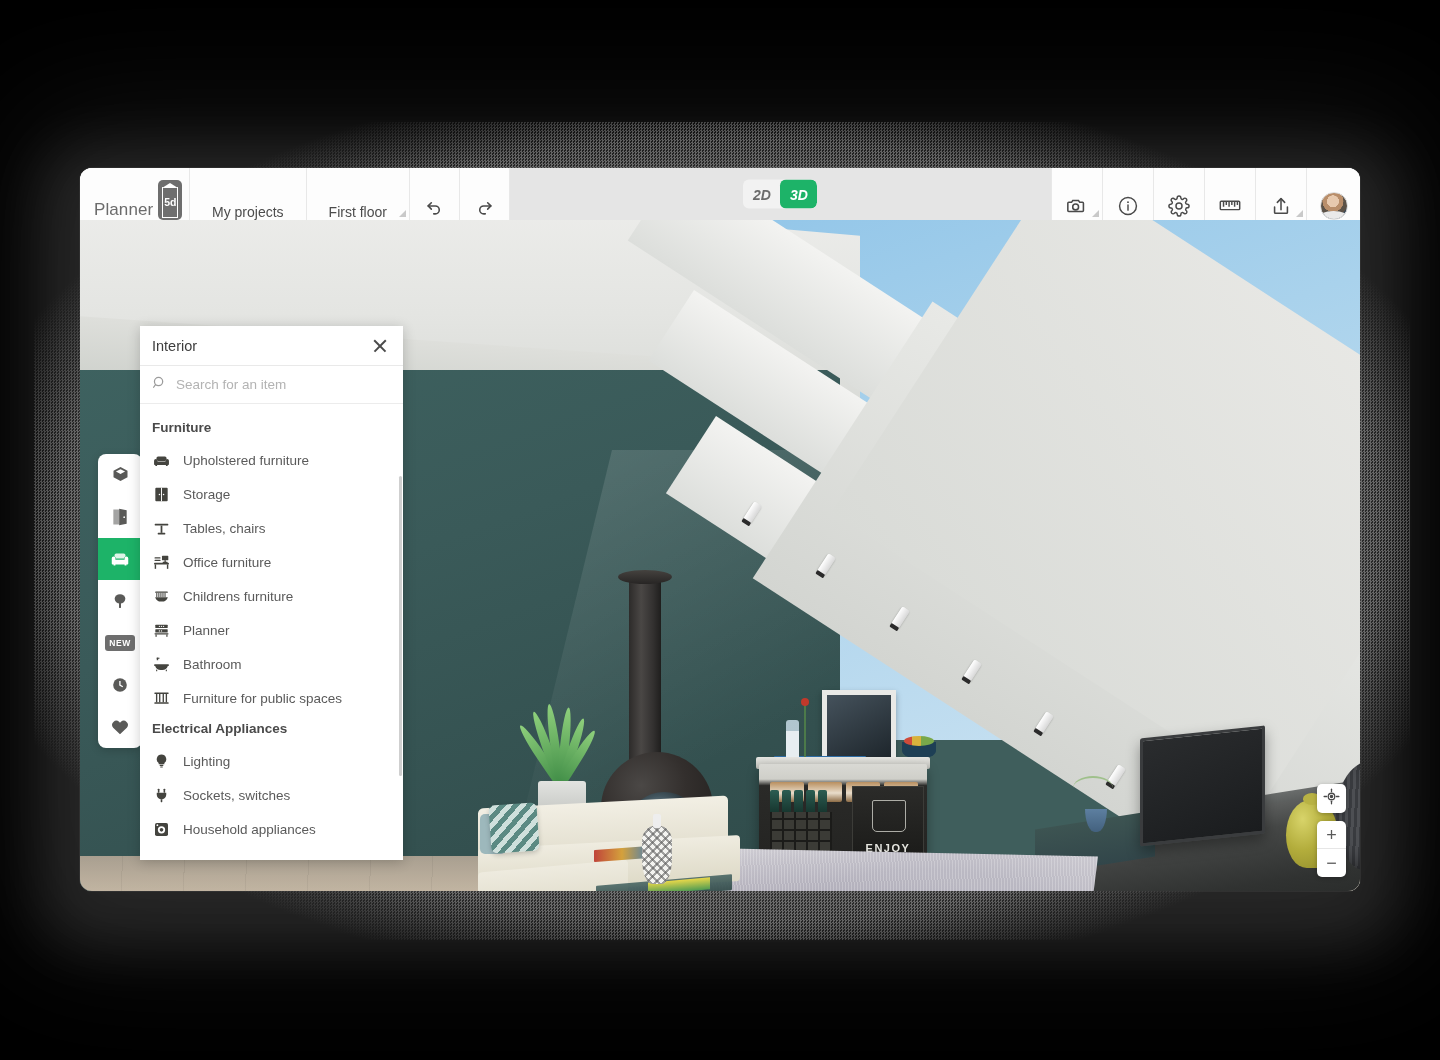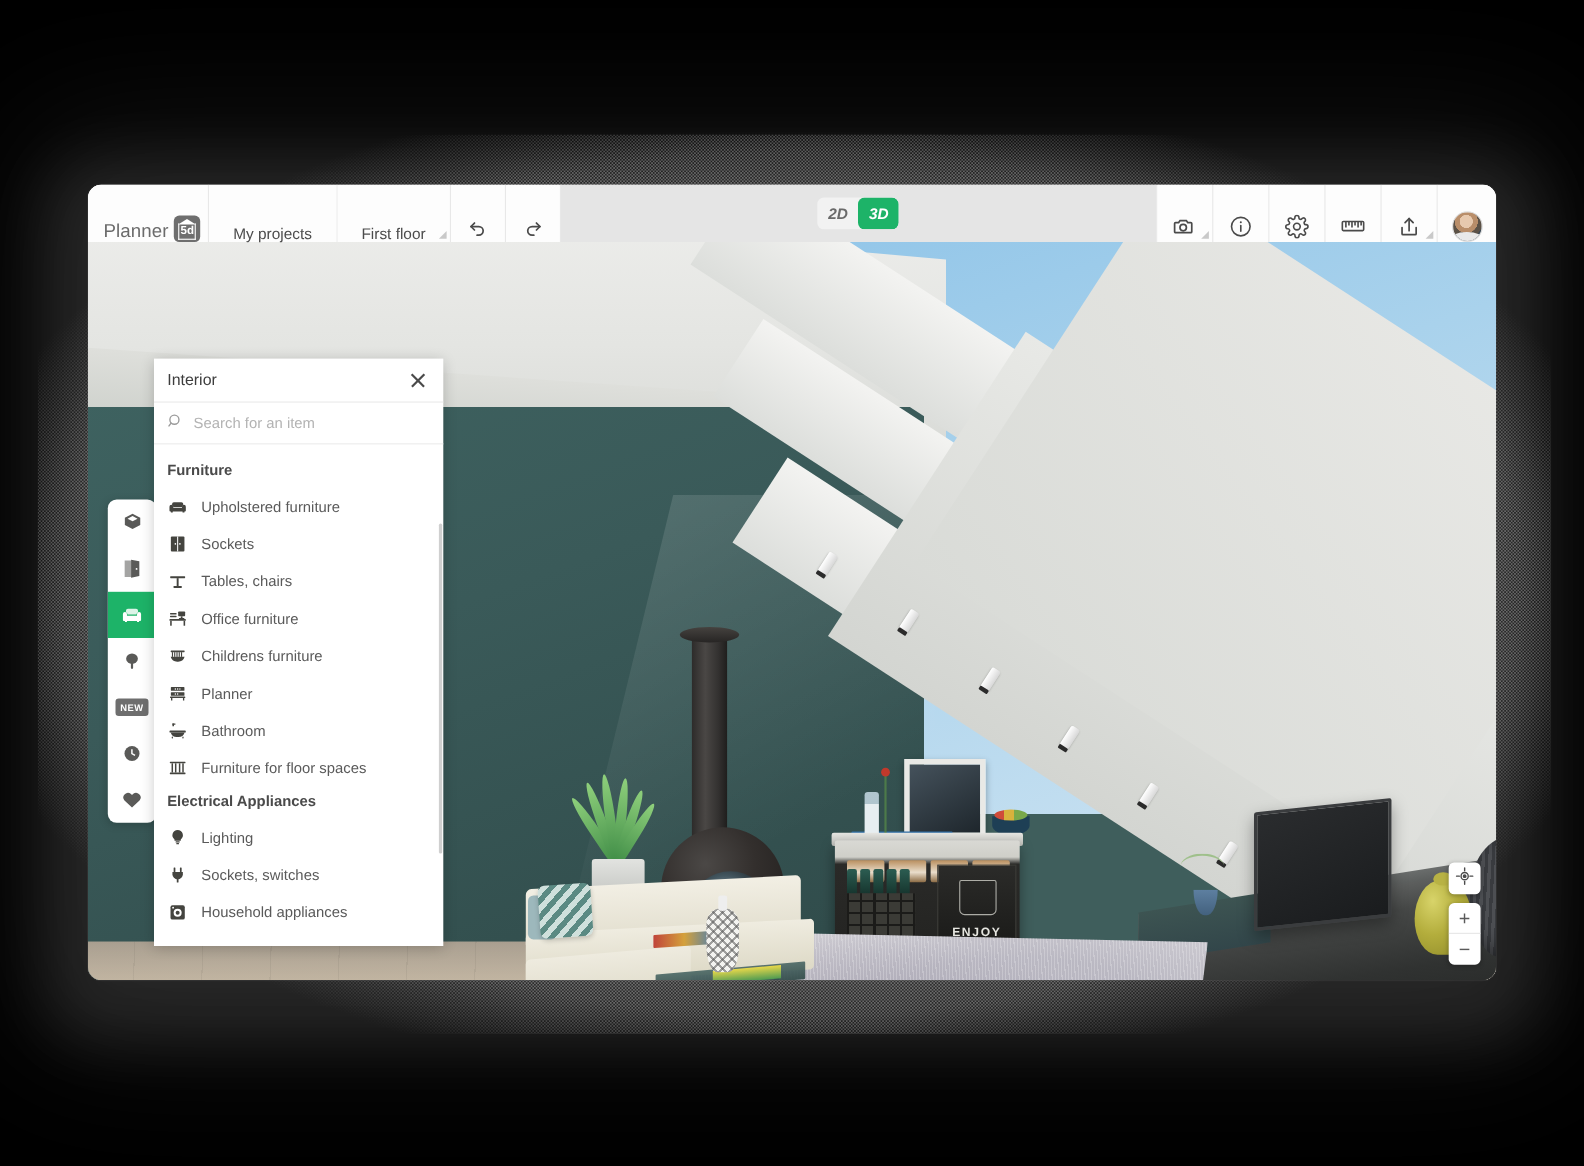--- a/index.html
+++ b/index.html
@@ -71,21 +71,21 @@
     content: "";
     position: absolute;
     right: 3px; bottom: 3px;
     width: 0; height: 0;
     border-left: 7px solid transparent;
     border-bottom: 7px solid #c9c9c9;
   }
   #logo-cell { width: 110px; gap: 5px; padding-left: 14px; justify-content: flex-start; }
   #logo-text { font-size: 17px; color: #6b6b6b; letter-spacing: .1px; }
   #logo-badge {
-    width: 24px; height: 24px; border-radius: 5px;
+    width: 24px; height: 40px; border-radius: 5px;
     background: #6e6e6e;
     display: flex; align-items: center; justify-content: center;
     position: relative;
   }
   #logo-badge .roof {
     position: absolute; top: 2.5px; left: 50%;
     transform: translateX(-50%);
     width: 0; height: 0;
     border-left: 8px solid transparent;
     border-right: 8px solid transparent;
@@ -917,21 +917,21 @@
 
         <div class="list-item">
           <span class="li-icon">
             <svg width="19" height="19" viewBox="0 0 24 24" fill="currentColor">
               <rect x="4.2" y="3.4" width="15.6" height="17.2" rx="1.2"></rect>
               <rect x="11.4" y="3.4" width="1.2" height="17.2" fill="#fff"></rect>
               <circle cx="9.4" cy="12" r=".95" fill="#fff"></circle>
               <circle cx="14.6" cy="12" r=".95" fill="#fff"></circle>
             </svg>
           </span>
-          <span>Sockets</span>
+          <span>Storage</span>
         </div>
 
         <div class="list-item">
           <span class="li-icon">
             <svg width="19" height="19" viewBox="0 0 24 24" fill="currentColor">
               <rect x="3.4" y="6" width="17.2" height="2.3" rx=".6"></rect>
               <rect x="10.9" y="8.3" width="2.2" height="9.2"></rect>
               <rect x="7.2" y="17.3" width="9.6" height="2.2" rx=".6"></rect>
             </svg>
           </span>
@@ -1005,21 +1005,21 @@
           <span class="li-icon">
             <svg width="19" height="19" viewBox="0 0 24 24" fill="currentColor">
               <rect x="3" y="4.4" width="18" height="1.8" rx=".5"></rect>
               <rect x="5" y="6.2" width="1.7" height="10.6"></rect>
               <rect x="8.9" y="6.2" width="1.7" height="10.6"></rect>
               <rect x="13.4" y="6.2" width="1.7" height="10.6"></rect>
               <rect x="17.3" y="6.2" width="1.7" height="10.6"></rect>
               <rect x="3" y="16.8" width="18" height="1.9" rx=".5"></rect>
             </svg>
           </span>
-          <span>Furniture for floor spaces</span>
+          <span>Furniture for public spaces</span>
         </div>
 
         <div class="section-title">Electrical Appliances</div>
 
         <div class="list-item">
           <span class="li-icon">
             <svg width="19" height="19" viewBox="0 0 24 24" fill="currentColor">
               <path d="M12 3.2a6 6 0 0 0-3.6 10.8v1.6h7.2V14A6 6 0 0 0 12 3.2z"></path>
               <rect x="9.6" y="16.2" width="4.8" height="1.5" rx=".5"></rect>
               <rect x="10.4" y="18.2" width="3.2" height="1.5" rx=".5"></rect>

